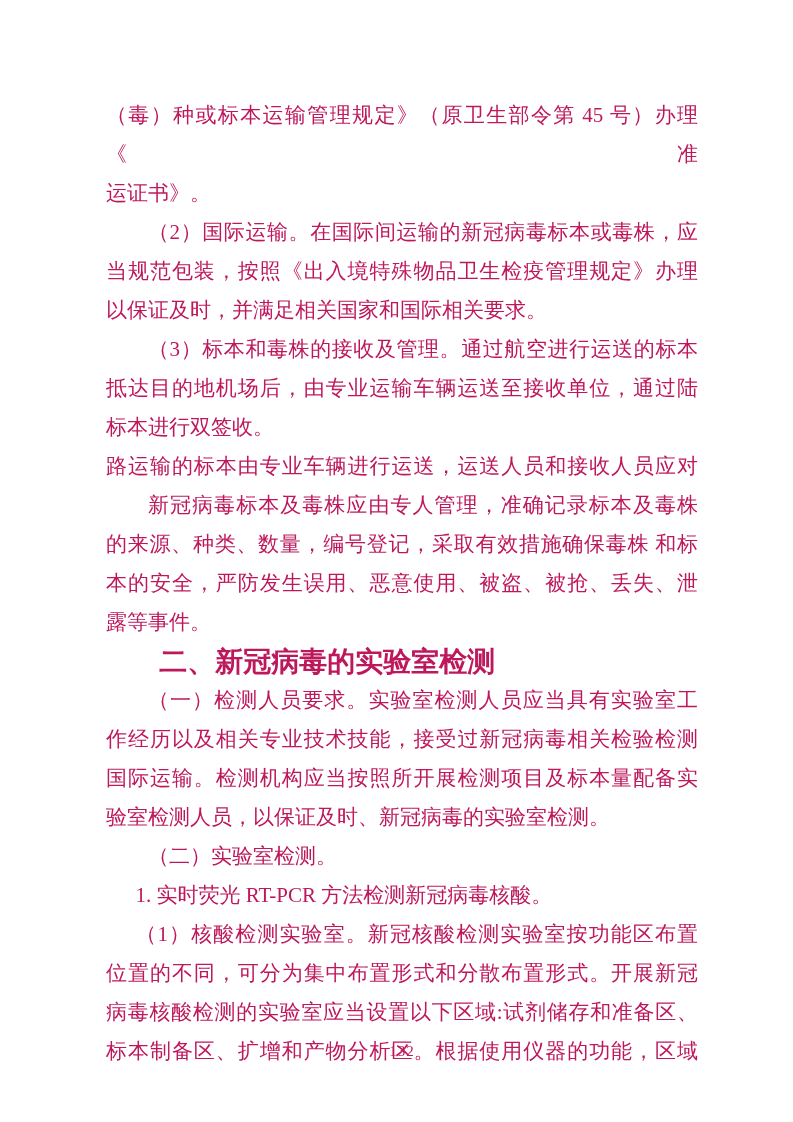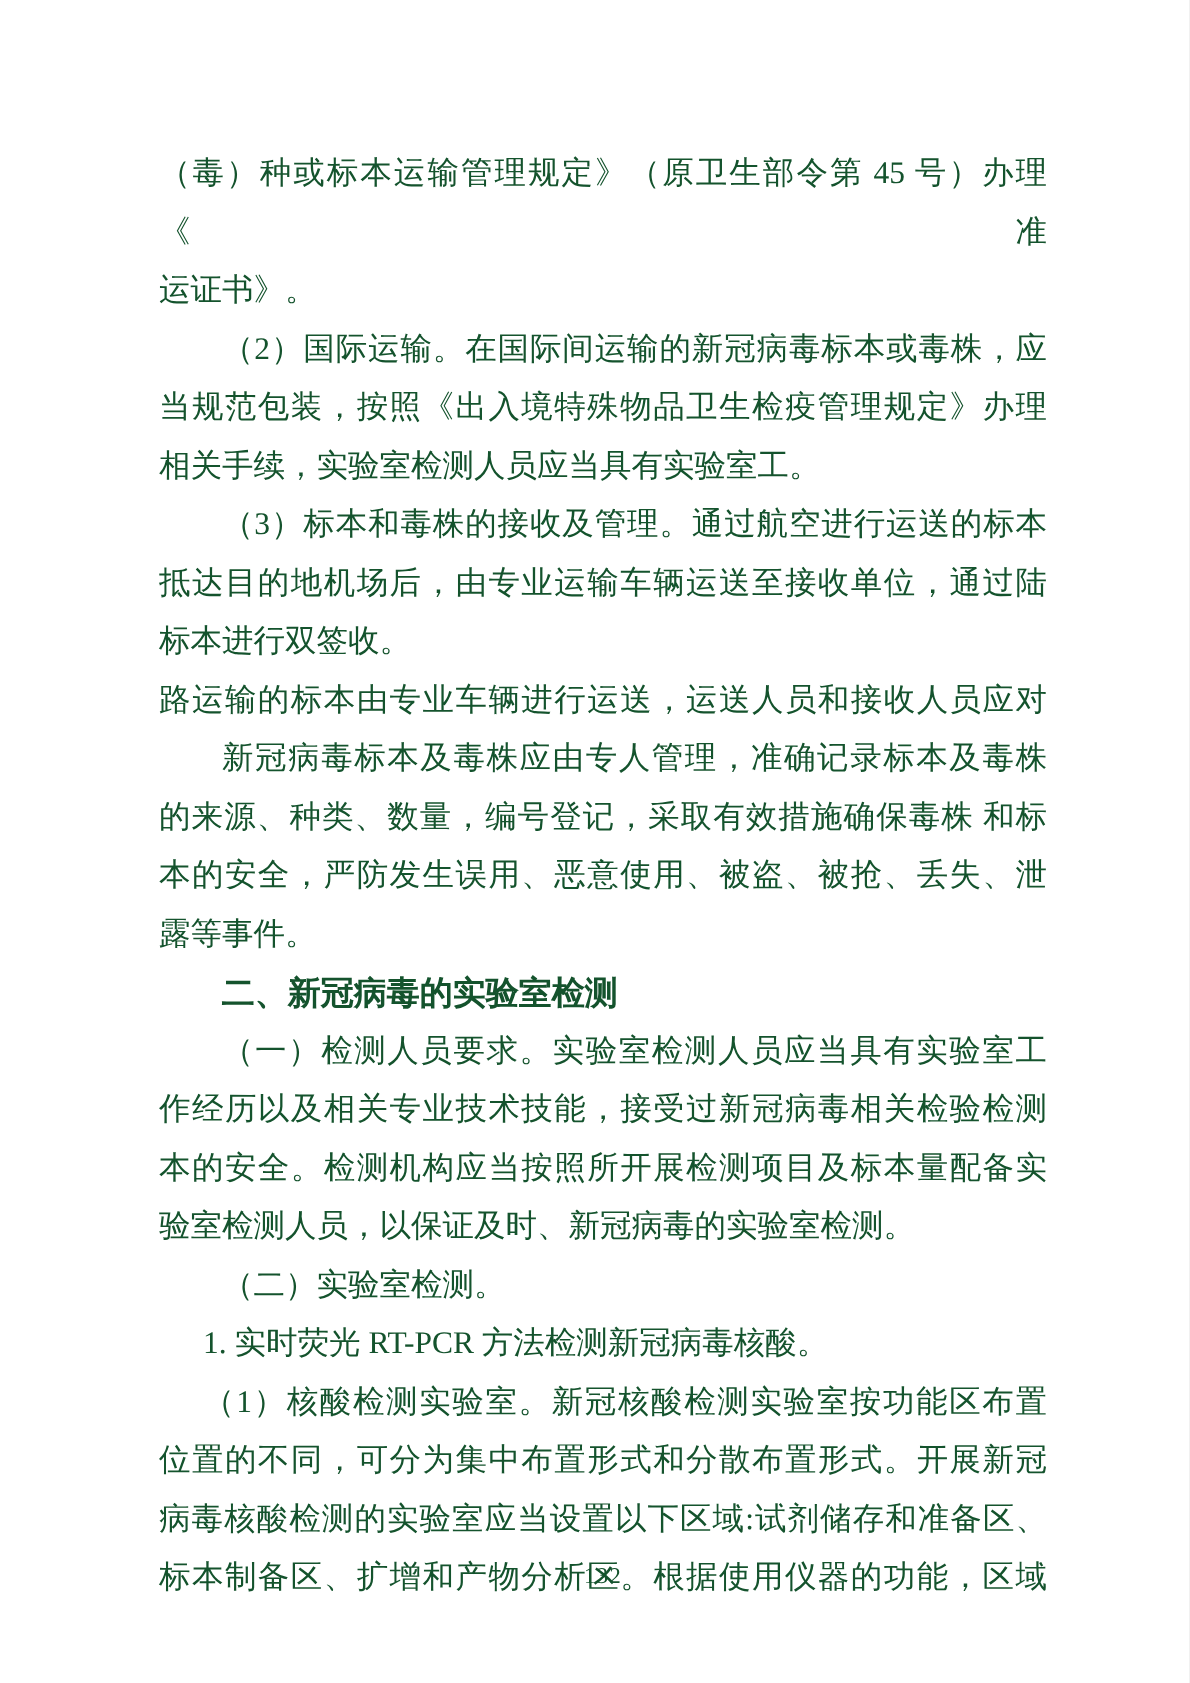--- a/index.html
+++ b/index.html
@@ -2,21 +2,21 @@
 <html><head>
 <meta charset="utf-8">
 <style>
   html,body { margin:0; padding:0; background:#e8e8e8; }
   .page {
     position: relative;
     width: 793px;
     height: 1122px;
     margin: 0 auto;
     background: #ffffff;
-    color: #14532d;
+    color: #be185d;
     font-family: "Liberation Serif", "DejaVu Serif", serif;
     overflow: hidden;
   }
   .content {
     position: absolute;
     left: 106px;
     top: 96px;
     width: 592px;
     font-size: 21px;
     line-height: 39px;
@@ -25,21 +25,21 @@
   .j {                       
     text-align: justify;
     text-align-last: justify;
     -moz-text-align-last: justify;
   }
   .i2  { text-indent: 2em; }     
   .i14 { text-indent: 1.4em; }   
   .heading {
     font-family: Liberation Serif, serif;
     font-weight: 700;
-    font-size: 22px;
+    font-size: 28px;
     text-indent: 1.9em;
   }
   .page-num {
     position: absolute;
     left: 106px;
     top: 1033px;
     width: 592px;
     text-align: center;
     font-size: 15px;
     letter-spacing: 1px;
@@ -48,33 +48,33 @@
 </style>
 </head>
 <body>
 
 <div class="page">
   <div class="content">
     <div class="line j">（毒）种或标本运输管理规定》（原卫生部令第 45 号）办理《准</div>
     <div class="line">运证书》。</div>
     <div class="line j i2">（2）国际运输。在国际间运输的新冠病毒标本或毒株，应</div>
     <div class="line j">当规范包装，按照《出入境特殊物品卫生检疫管理规定》办理</div>
-    <div class="line">相关手续，实验室检测人员应当具有实验室工。</div>
+    <div class="line">以保证及时，并满足相关国家和国际相关要求。</div>
     <div class="line j i2">（3）标本和毒株的接收及管理。通过航空进行运送的标本</div>
     <div class="line j">抵达目的地机场后，由专业运输车辆运送至接收单位，通过陆</div>
     <div class="line">标本进行双签收。</div>
     <div class="line j">路运输的标本由专业车辆进行运送，运送人员和接收人员应对</div>
     <div class="line j i2">新冠病毒标本及毒株应由专人管理，准确记录标本及毒株</div>
     <div class="line j">的来源、种类、数量，编号登记，采取有效措施确保毒株 和标</div>
     <div class="line j">本的安全，严防发生误用、恶意使用、被盗、被抢、丢失、泄</div>
     <div class="line">露等事件。</div>
     <div class="line heading">二、新冠病毒的实验室检测</div>
     <div class="line j i2">（一）检测人员要求。实验室检测人员应当具有实验室工</div>
     <div class="line j">作经历以及相关专业技术技能，接受过新冠病毒相关检验检测</div>
-    <div class="line j">本的安全。检测机构应当按照所开展检测项目及标本量配备实</div>
+    <div class="line j">国际运输。检测机构应当按照所开展检测项目及标本量配备实</div>
     <div class="line">验室检测人员，以保证及时、新冠病毒的实验室检测。</div>
     <div class="line i2">（二）实验室检测。</div>
     <div class="line i14">1. 实时荧光 RT-PCR 方法检测新冠病毒核酸。</div>
     <div class="line j i14">（1）核酸检测实验室。新冠核酸检测实验室按功能区布置</div>
     <div class="line j">位置的不同，可分为集中布置形式和分散布置形式。开展新冠</div>
     <div class="line j">病毒核酸检测的实验室应当设置以下区域:试剂储存和准备区、</div>
     <div class="line j">标本制备区、扩增和产物分析区。根据使用仪器的功能，区域</div>
   </div>
   <div class="page-num">132</div>
 </div>

